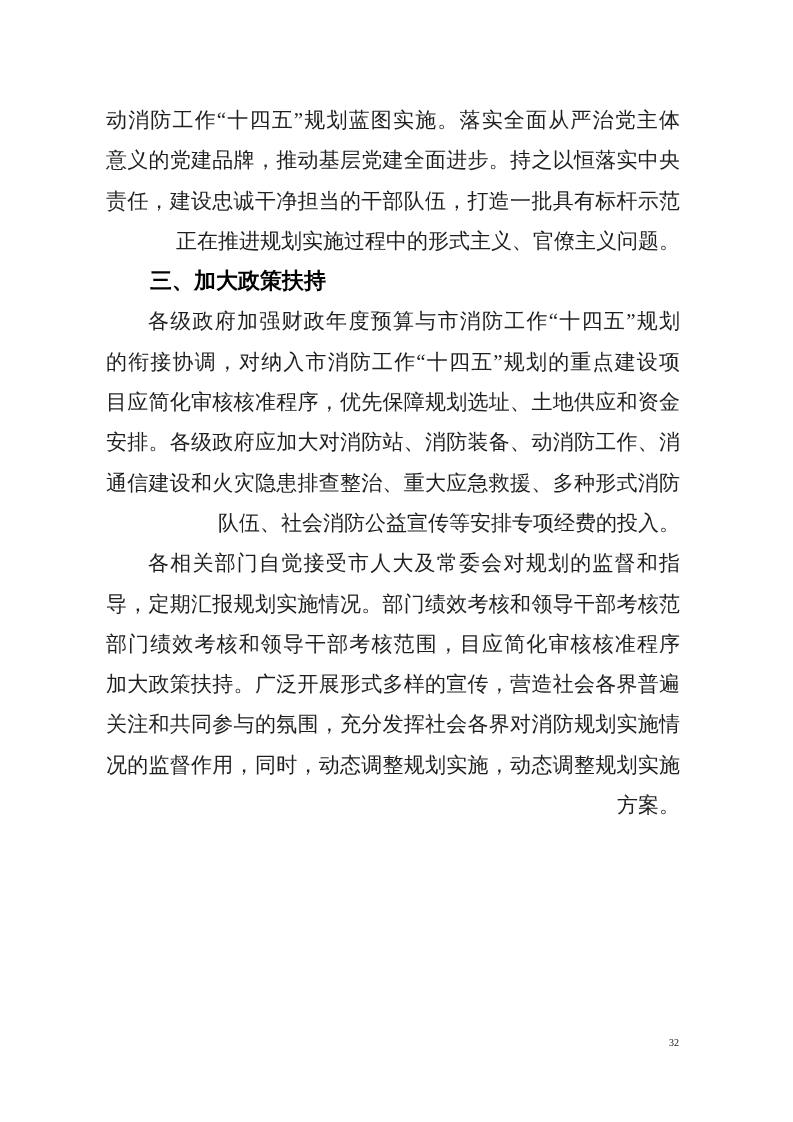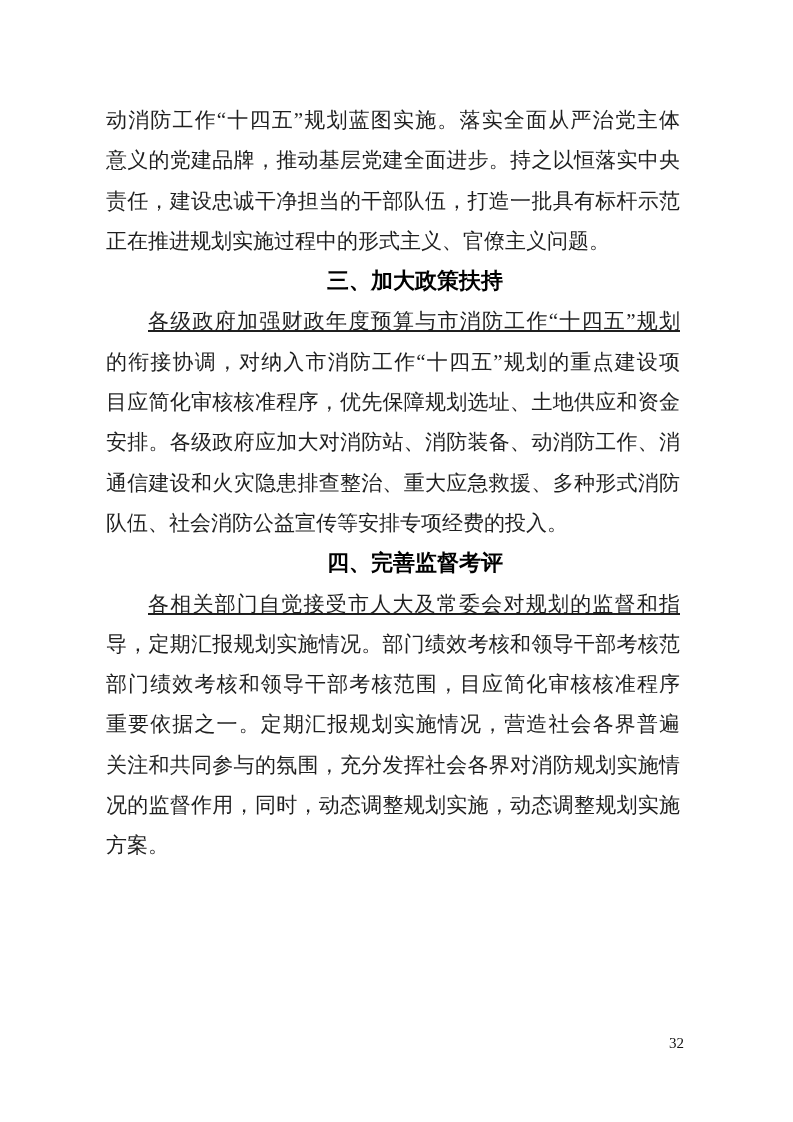--- a/index.html
+++ b/index.html
@@ -31,66 +31,64 @@
     overflow: hidden;
   }
   
   .just {
     text-align: justify;
     text-align-last: justify;
     text-justify: inter-character;
   }
   
   .end {
-    text-align: left;
+    text-align: right;
   }
   
   .first {
     text-indent: 2em;
-    text-decoration: underline;
   }
   
   .heading {
     font-family: "Liberation Sans", "DejaVu Sans", sans-serif;
     font-weight: bold;
     font-size: 22px;
     color: #000000;
     text-indent: 2em;
-    text-align: center;
+    text-align: left;
   }
   .page-number {
     position: absolute;
     left: 669px;
     top: 1033px;
     font-family: "Liberation Serif", "DejaVu Serif", serif;
-    font-size: 15px;
+    font-size: 10px;
     line-height: 20px;
     color: #111111;
   }
 </style>
 </head>
 <body>
 
 <div class="page">
   <div class="content">
     <div class="line just">动消防工作“十四五”规划蓝图实施。落实全面从严治党主体</div>
     <div class="line just">意义的党建品牌，推动基层党建全面进步。持之以恒落实中央</div>
     <div class="line just">责任，建设忠诚干净担当的干部队伍，打造一批具有标杆示范</div>
     <div class="line end">正在推进规划实施过程中的形式主义、官僚主义问题。</div>
     <div class="line heading">三、加大政策扶持</div>
     <div class="line just first">各级政府加强财政年度预算与市消防工作“十四五”规划</div>
     <div class="line just">的衔接协调，对纳入市消防工作“十四五”规划的重点建设项</div>
     <div class="line just">目应简化审核核准程序，优先保障规划选址、土地供应和资金</div>
     <div class="line just">安排。各级政府应加大对消防站、消防装备、动消防工作、消防</div>
     <div class="line just">通信建设和火灾隐患排查整治、重大应急救援、多种形式消防</div>
     <div class="line end">队伍、社会消防公益宣传等安排专项经费的投入。</div>
-    <div class="line heading">四、完善监督考评</div>
     <div class="line just first">各相关部门自觉接受市人大及常委会对规划的监督和指</div>
     <div class="line just">导，定期汇报规划实施情况。部门绩效考核和领导干部考核范围</div>
     <div class="line just">部门绩效考核和领导干部考核范围，目应简化审核核准程序</div>
-    <div class="line just">重要依据之一。定期汇报规划实施情况，营造社会各界普遍</div>
+    <div class="line just">加大政策扶持。广泛开展形式多样的宣传，营造社会各界普遍</div>
     <div class="line just">关注和共同参与的氛围，充分发挥社会各界对消防规划实施情</div>
     <div class="line just">况的监督作用，同时，动态调整规划实施，动态调整规划实施</div>
     <div class="line end">方案。</div>
   </div>
 
   <div class="page-number">32</div>
 </div>
 
 </body></html>

